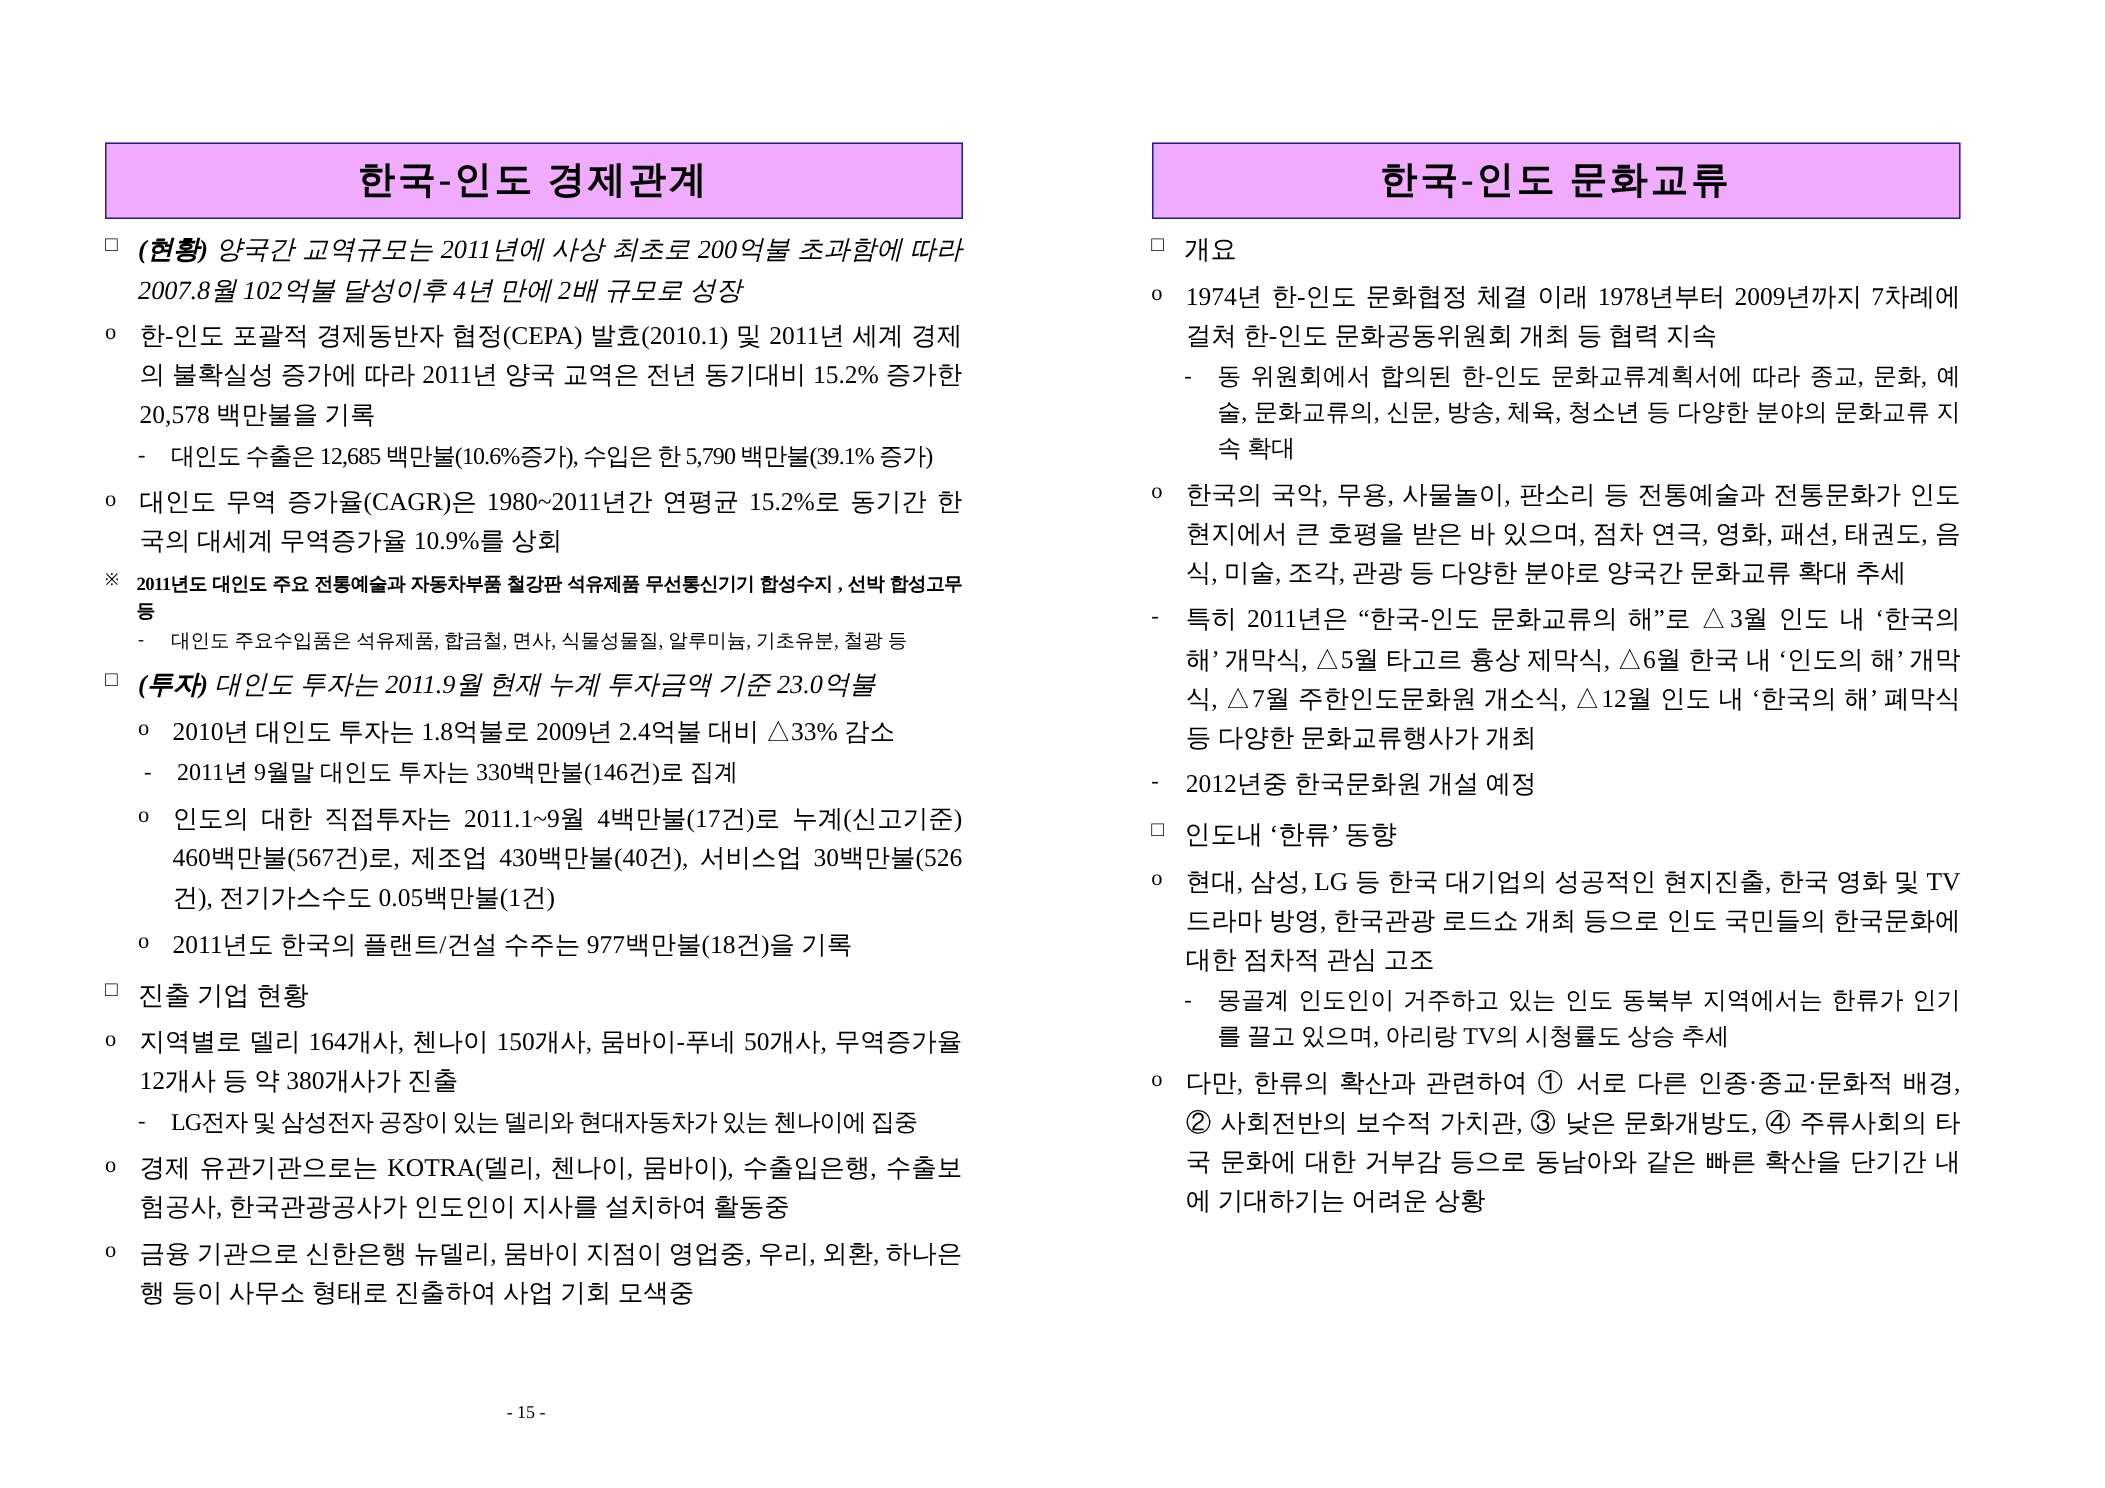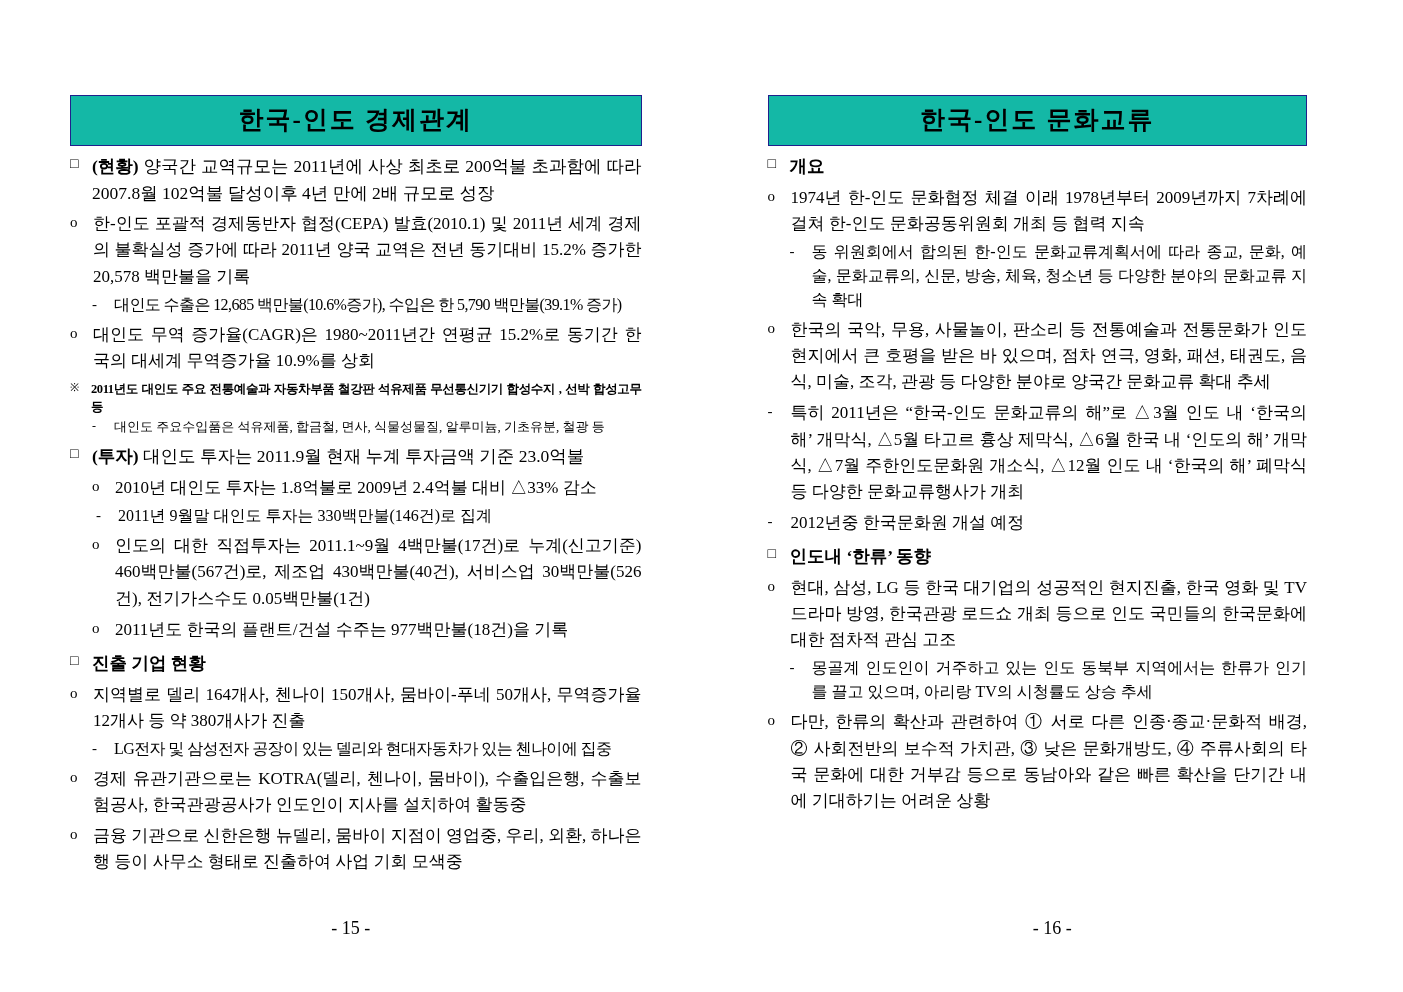--- a/index.html
+++ b/index.html
@@ -25,21 +25,21 @@
     height: 992px;
     box-sizing: border-box;
     position: relative;
     padding: 95px 62px 0 62px;
   }
   .page-left { padding-left: 70px; padding-right: 60px; }
   .page-right { padding-left: 66px; padding-right: 96px; }
 
   .title-box {
     border: 1.5px solid #20208c;
-    background: #14b8a6;
+    background: #f0abfc;
     text-align: center;
     padding: 7px 0 9px 0;
   }
   .title-box .title-text {
     font-size: 25px;
     font-weight: bold;
     letter-spacing: 2px;
     color: #000;
   }
 
@@ -61,24 +61,24 @@
   }
   li.item .body {
     display: block;
     text-align: justify;
     text-justify: inter-ideograph;
   }
 
   
   .l1 { padding-left: 22px; font-size: 17.5px; line-height: 1.52; margin-top: 7px; }
   .l1 > .marker { font-size: 14px; top: 1px; }
-  .l1 > .body { font-weight: bold; }
-
-  
-  .l1.mixed > .body { font-weight: normal; }
+  .l1 > .body { font-weight: normal; }
+
+  
+  .l1.mixed > .body { font-weight: normal; font-style: italic; }
   .l1.mixed > .body b { font-weight: bold; }
 
   
   .l2 { padding-left: 23px; font-size: 17px; line-height: 1.54; margin-top: 5px; }
   .l2 > .marker { font-size: 15px; top: 1px; }
 
   
   .l3 { padding-left: 22px; font-size: 16px; line-height: 1.5; margin-top: 3px; }
   .l3 > .marker { font-size: 15px; top: 0px; }
 
@@ -88,25 +88,25 @@
 
   
   .note-star { font-size: 12.5px; line-height: 1.45; margin-top: 6px; padding-left: 21px; }
   .note-star > .marker { font-size: 11px; top: 2px; }
   .note-star > .body { font-weight: bold; letter-spacing: -0.4px; }
   .note-sub { font-size: 13px; line-height: 1.4; margin-top: 1px; padding-left: 22px; }
   .note-sub > .marker { font-size: 12px; }
 
   .pagenum {
     position: absolute;
-    bottom: 53px;
+    bottom: 43px;
     left: 0;
     width: 100%;
     text-align: center;
-    font-size: 18px;
+    font-size: 12px;
   }
   
   .page-right .pagenum { text-align: center; }
 
   .tight { letter-spacing: -0.6px; }
 </style>
 </head>
 <body>
 
 <div class="spread">
@@ -257,16 +257,15 @@
         <span class="body">몽골계 인도인이 거주하고 있는 인도 동북부 지역에서는 한류가 인기를 끌고 있으며, 아리랑 TV의 시청률도 상승 추세</span>
       </li>
 
       <li class="item l2">
         <span class="marker">o</span>
         <span class="body">다만, 한류의 확산과 관련하여 ① 서로 다른 인종·종교·문화적 배경, ② 사회전반의 보수적 가치관, ③ 낮은 문화개방도, ④ 주류사회의 타국 문화에 대한 거부감 등으로 동남아와 같은 빠른 확산을 단기간 내에 기대하기는 어려운 상황</span>
       </li>
 
     </ul>
 
-    <div class="pagenum">- 16 -</div>
   </div>
 
 </div>
 
 </body></html>

